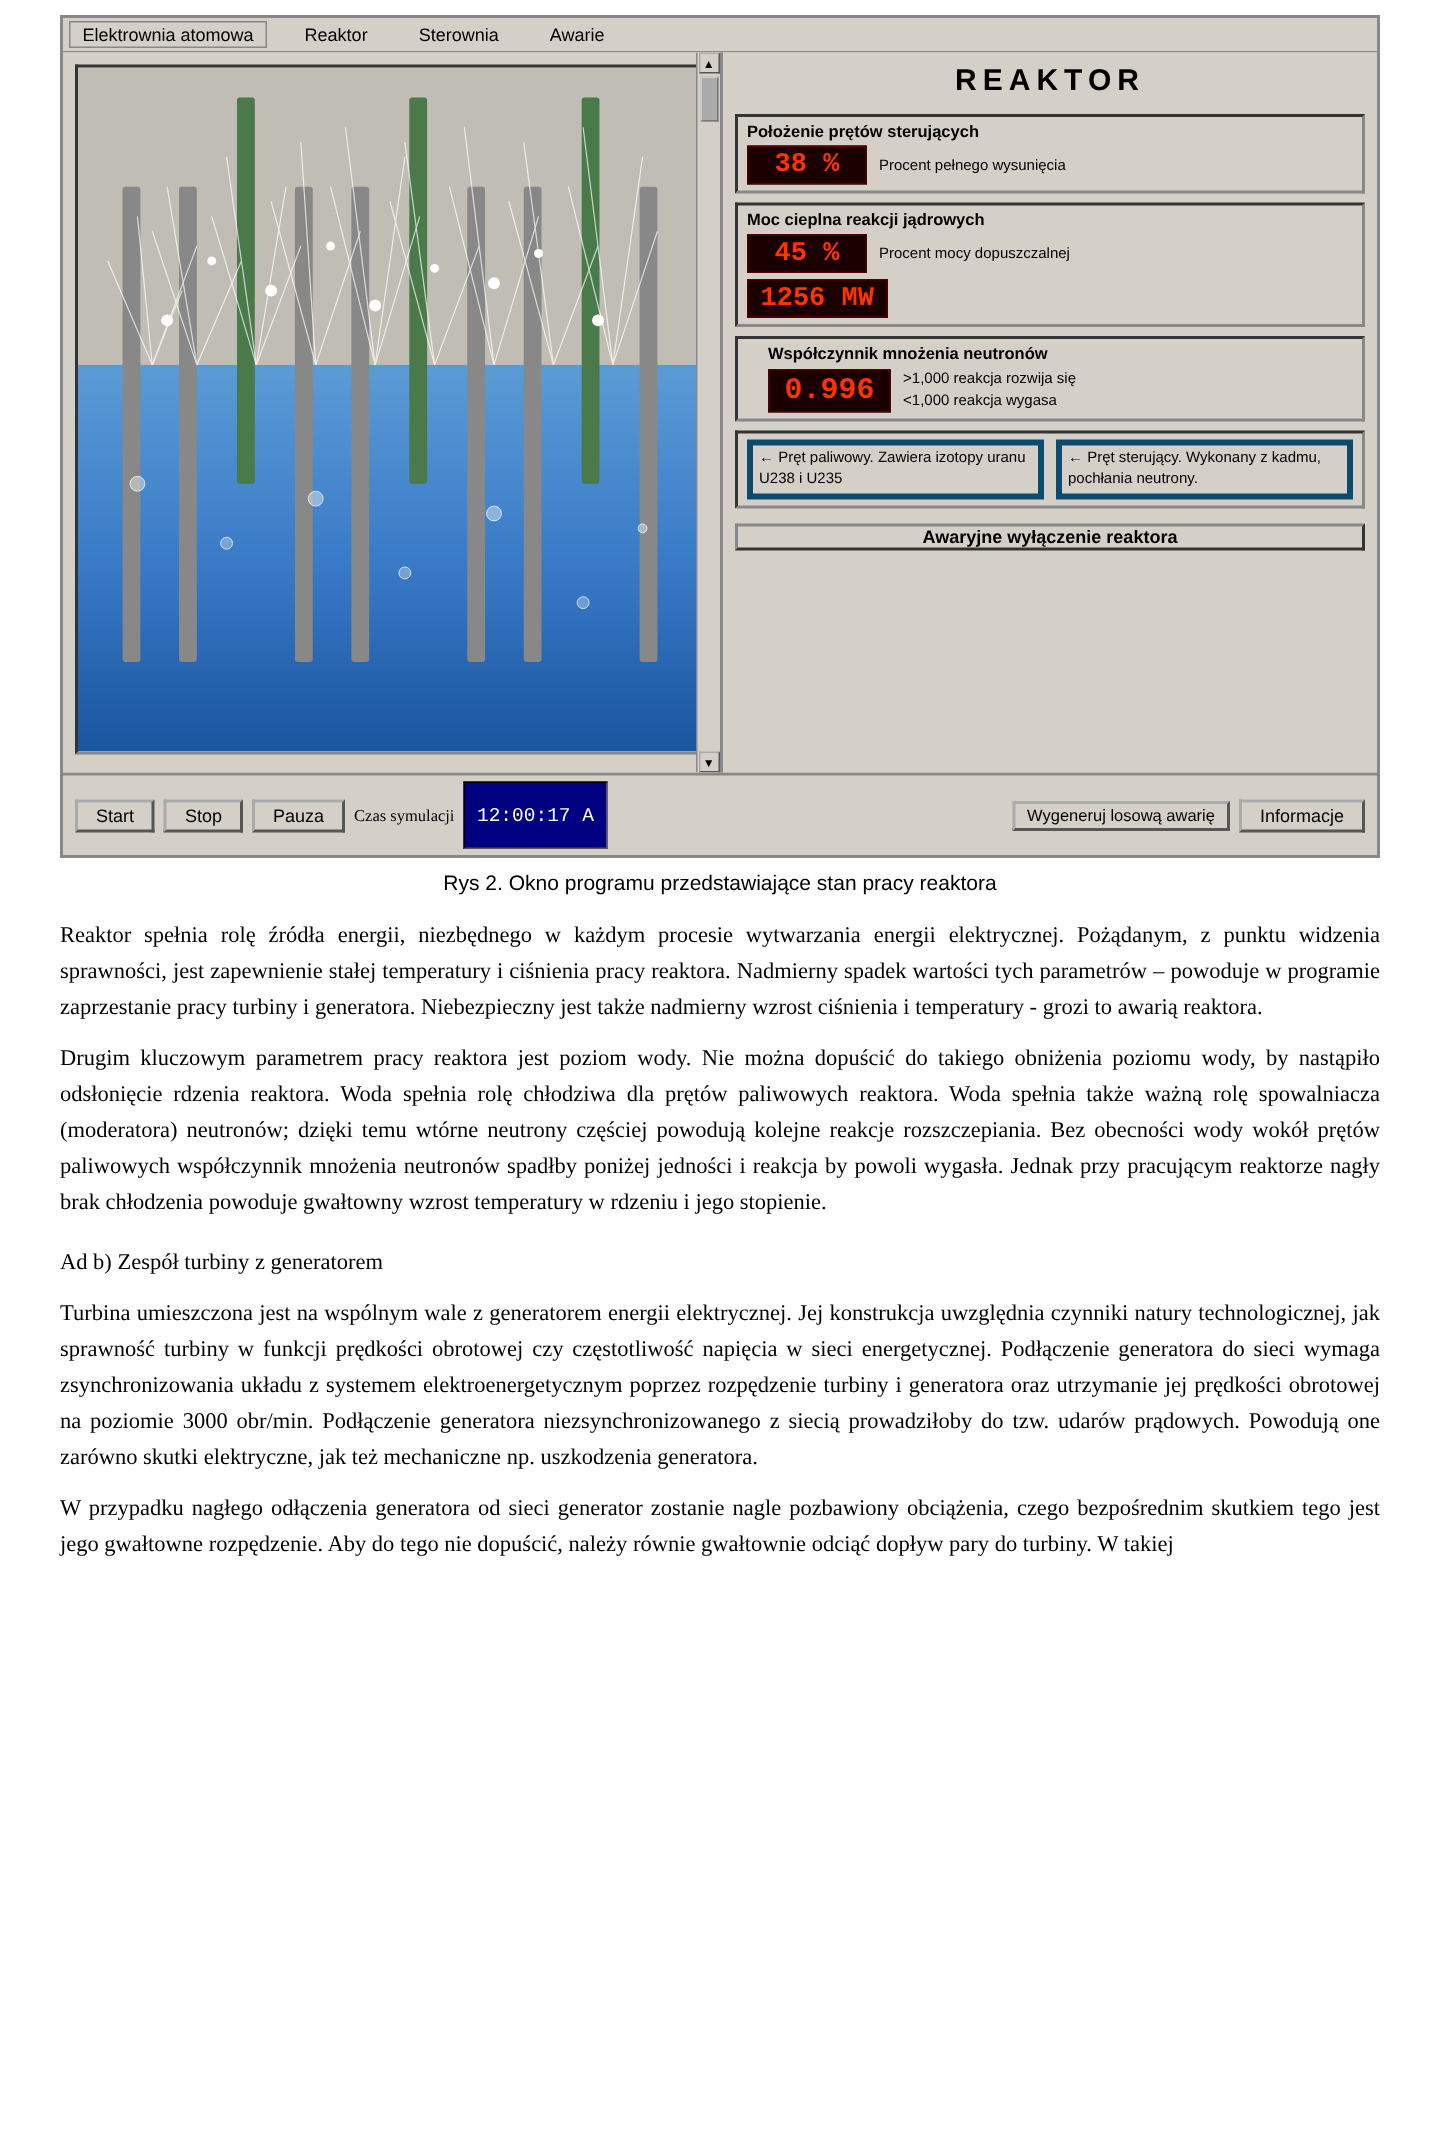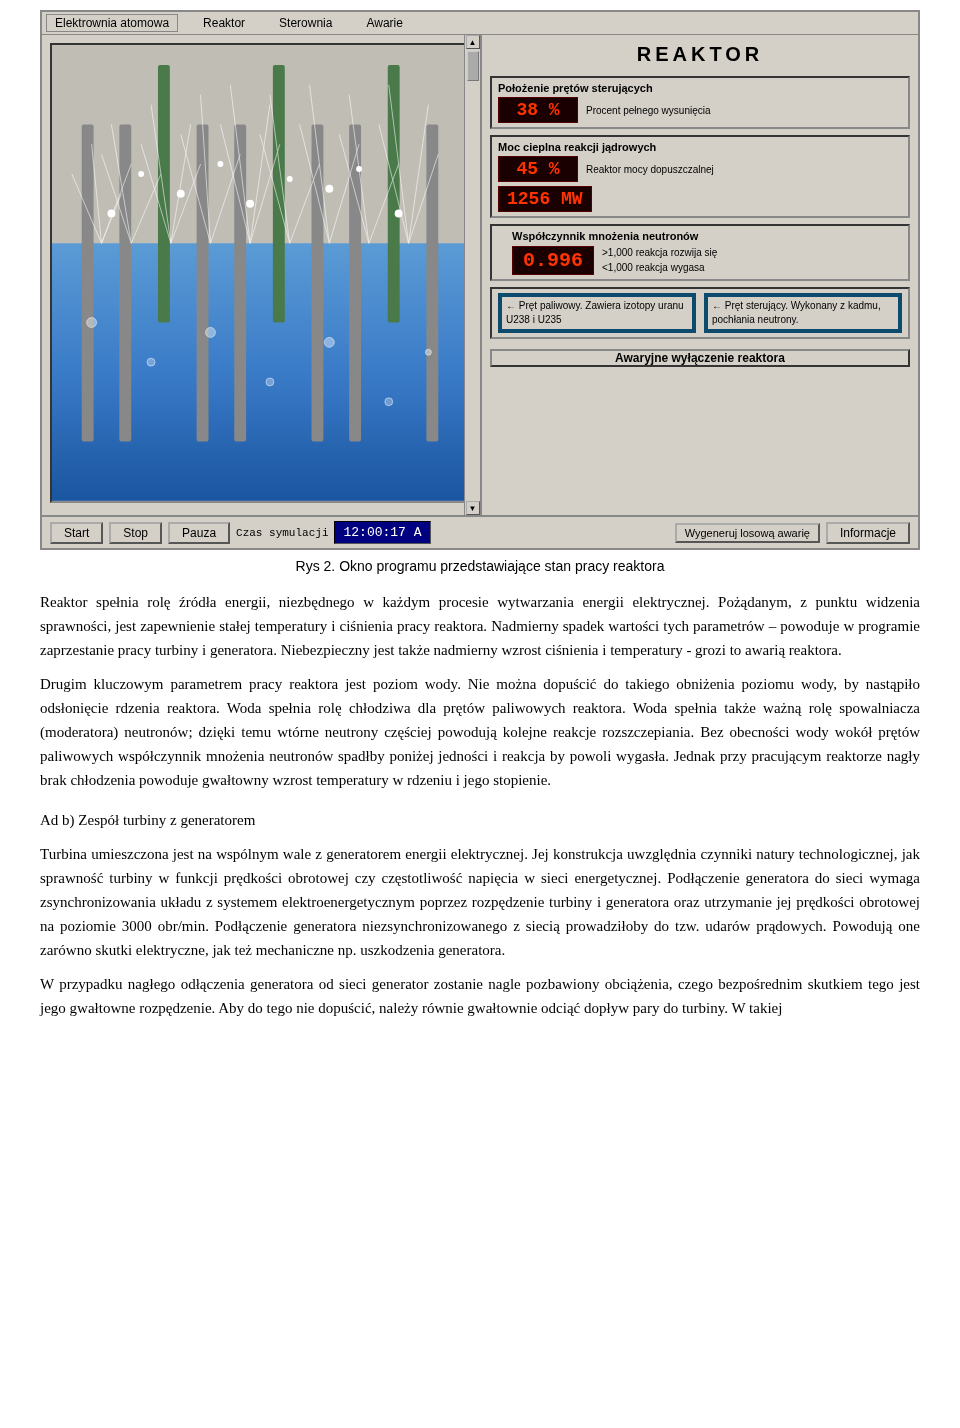--- a/index.html
+++ b/index.html
@@ -199,26 +199,26 @@
       cursor: pointer;
       min-width: 50px;
       text-align: center;
     }
 
     .time-display {
       font-family: 'Courier New', monospace;
       font-size: 13px;
       background: #000080;
       color: white;
-      padding: 3px 8px;
+      padding: 14px 8px;
       border: 1px inset #555;
     }
 
     .time-label {
-      font-family: Liberation Mono, monospace;
+      font-family: Liberation Serif, serif;
       font-size: 11px;
     }
 
     .toolbar-right-btn {
       font-family: Arial, sans-serif;
       font-size: 11px;
       padding: 2px 8px;
       border: 2px outset #aaa;
       background: #d4d0c8;
       cursor: pointer;
@@ -411,21 +411,21 @@
           <div class="info-row">
             <div class="led-display">38 %</div>
             <div class="led-small-text">Procent pełnego wysunięcia</div>
           </div>
         </div>
 
         <div class="info-block">
           <div class="info-block-title">Moc cieplna reakcji jądrowych</div>
           <div class="info-row">
             <div class="led-display">45 %</div>
-            <div class="led-small-text">Reaktor mocy dopuszczalnej</div>
+            <div class="led-small-text">Procent mocy dopuszczalnej</div>
           </div>
           <div class="info-row" style="margin-top:4px;">
             <div class="led-display">1256 MW</div>
           </div>
         </div>
 
         <div class="multiplier-block">
           <div class="info-block-title">Współczynnik mnożenia neutronów</div>
           <div class="multiplier-row">
             <div class="led-display-lg">0.996</div>

